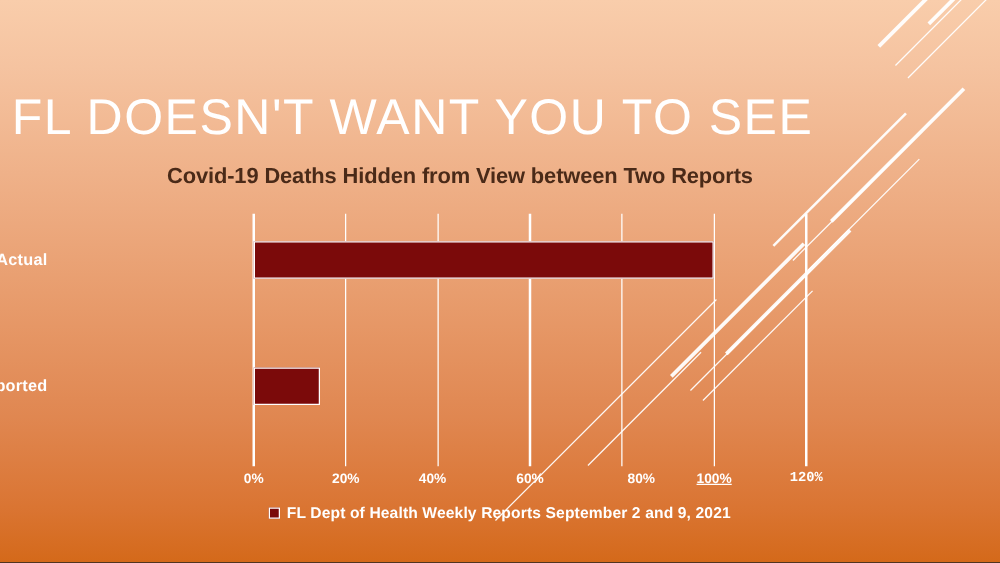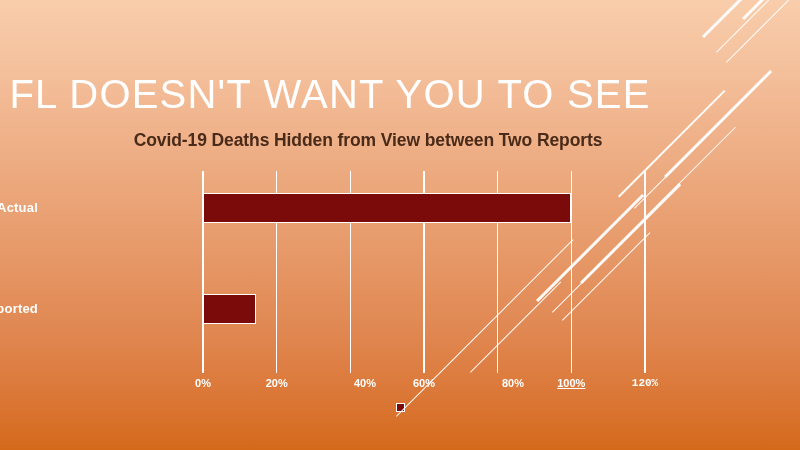--- a/index.html
+++ b/index.html
@@ -160,41 +160,42 @@
     </div>
 
   <div id="chart">
     <div id="plot">
 
     <div class="gridline" style="left: -0.8px;"></div>
         <div class="tick-label" style="left: 0px;">0%</div>
         <div class="gridline" style="left: 72.8667px;"></div>
         <div class="tick-label" style="left: 73.6667px;">20%</div>
         <div class="gridline" style="left: 146.533px;"></div>
-        <div class="tick-label" style="left: 162px; text-align: center;">40%</div>
+        <div class="tick-label" style="left: 143px; text-align: center;">40%</div>
         <div class="gridline" style="left: 220.2px;"></div>
         <div class="tick-label" style="left: 221px;">60%</div>
         <div class="gridline" style="left: 293.867px;"></div>
         <div class="tick-label" style="left: 310px;">80%</div>
         <div class="gridline" style="left: 367.533px;"></div>
         <div class="tick-label" style="left: 368.333px; text-decoration: underline;">100%</div>
         <div class="gridline" style="left: 441.2px;"></div>
         <div class="tick-label" style="left: 442px; font-family: Liberation Mono, monospace;">120%</div>
         <div class="bar" style="top: 21.5px; height: 30px; width: 368.333px; background: rgb(123, 10, 10); border-color: rgb(255, 255, 255);"></div>
         <div class="cat-label" style="top: 28.5px;">2448 Actual</div>
         <div class="bar" style="top: 122.5px; height: 30px; width: 53.04px; background: rgb(123, 10, 10); border-color: rgb(255, 255, 255);"></div>
         <div class="cat-label" style="top: 129.5px;">353 Reported</div>
       </div>
   </div>
 
   <div id="title">FL DOESN'T WANT YOU TO SEE</div>
   <div id="subtitle">Covid-19 Deaths Hidden from View between Two Reports</div>
 
   <div id="legend">
     <span id="legend-swatch"></span>
+    <span id="legend-text">FL Dept of Health Weekly Reports September 2 and 9, 2021</span>
   </div>
 
   <div class="deco-layer" id="deco-front">
       <div class="deco-line" style="left: 536px; top: 300px; width: 150px; height: 2.6px; background: rgb(255, 255, 255); transform: rotate(-45deg);"></div>
       <div class="deco-line" style="left: 552px; top: 312px; width: 136px; height: 1.4px; background: rgb(255, 255, 255); transform: rotate(-45deg);"></div>
       <div class="deco-line" style="left: 562px; top: 320px; width: 124px; height: 1.2px; background: rgb(255, 255, 255); transform: rotate(-45deg);"></div>
       <div class="deco-line" style="left: 580px; top: 282px; width: 140px; height: 3px; background: rgb(255, 255, 255); transform: rotate(-45deg);"></div>
       <div class="deco-line" style="left: 470px; top: 372px; width: 128px; height: 1.3px; background: rgb(255, 255, 255); transform: rotate(-45deg);"></div>
       <div class="deco-line" style="left: 396px; top: 416px; width: 250px; height: 1.2px; background: rgb(255, 255, 255); transform: rotate(-45deg);"></div>
     </div>

